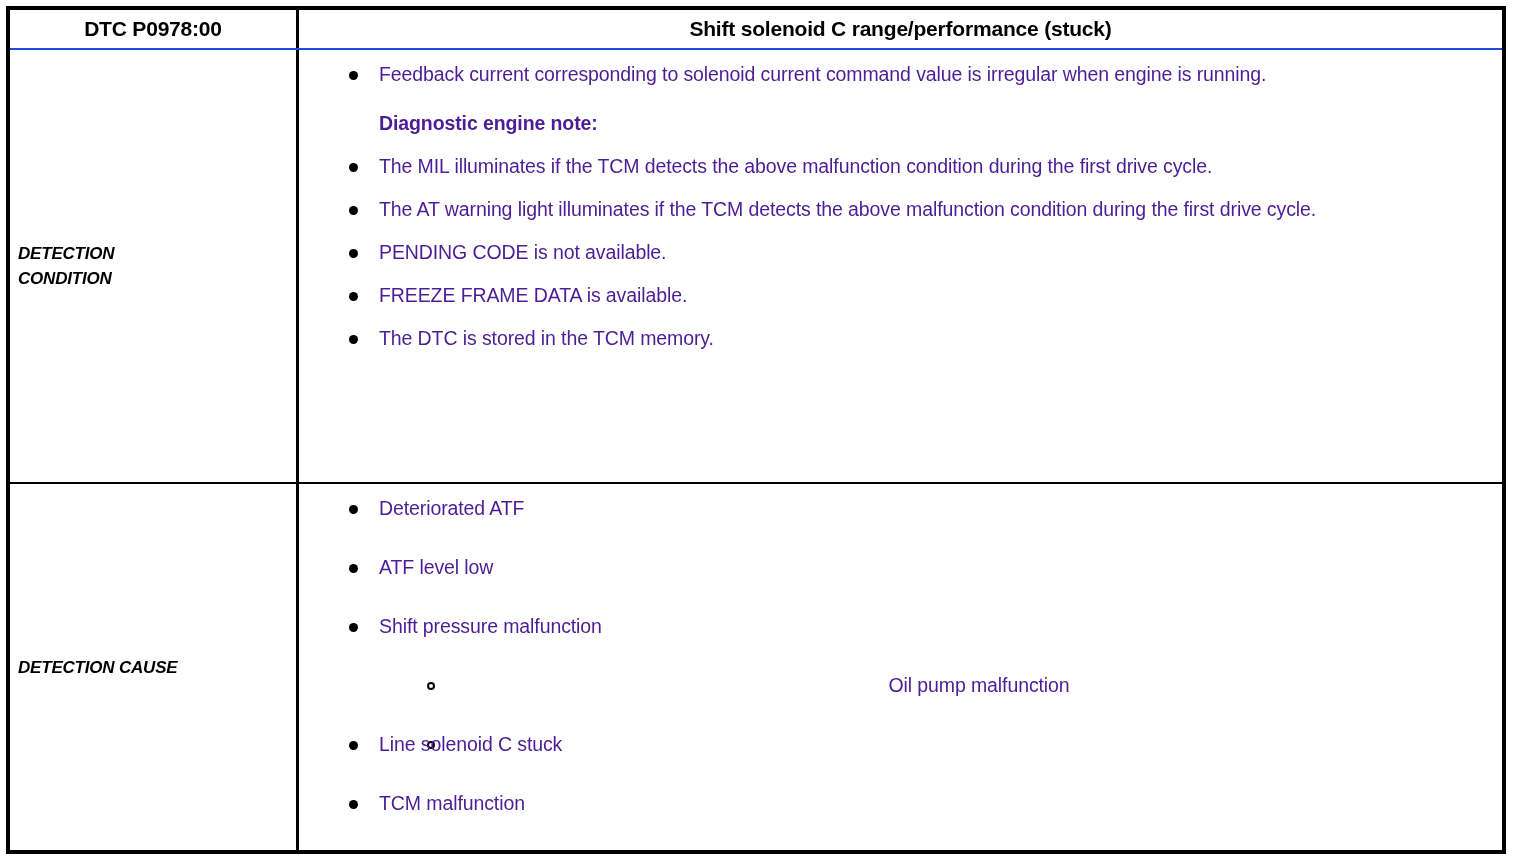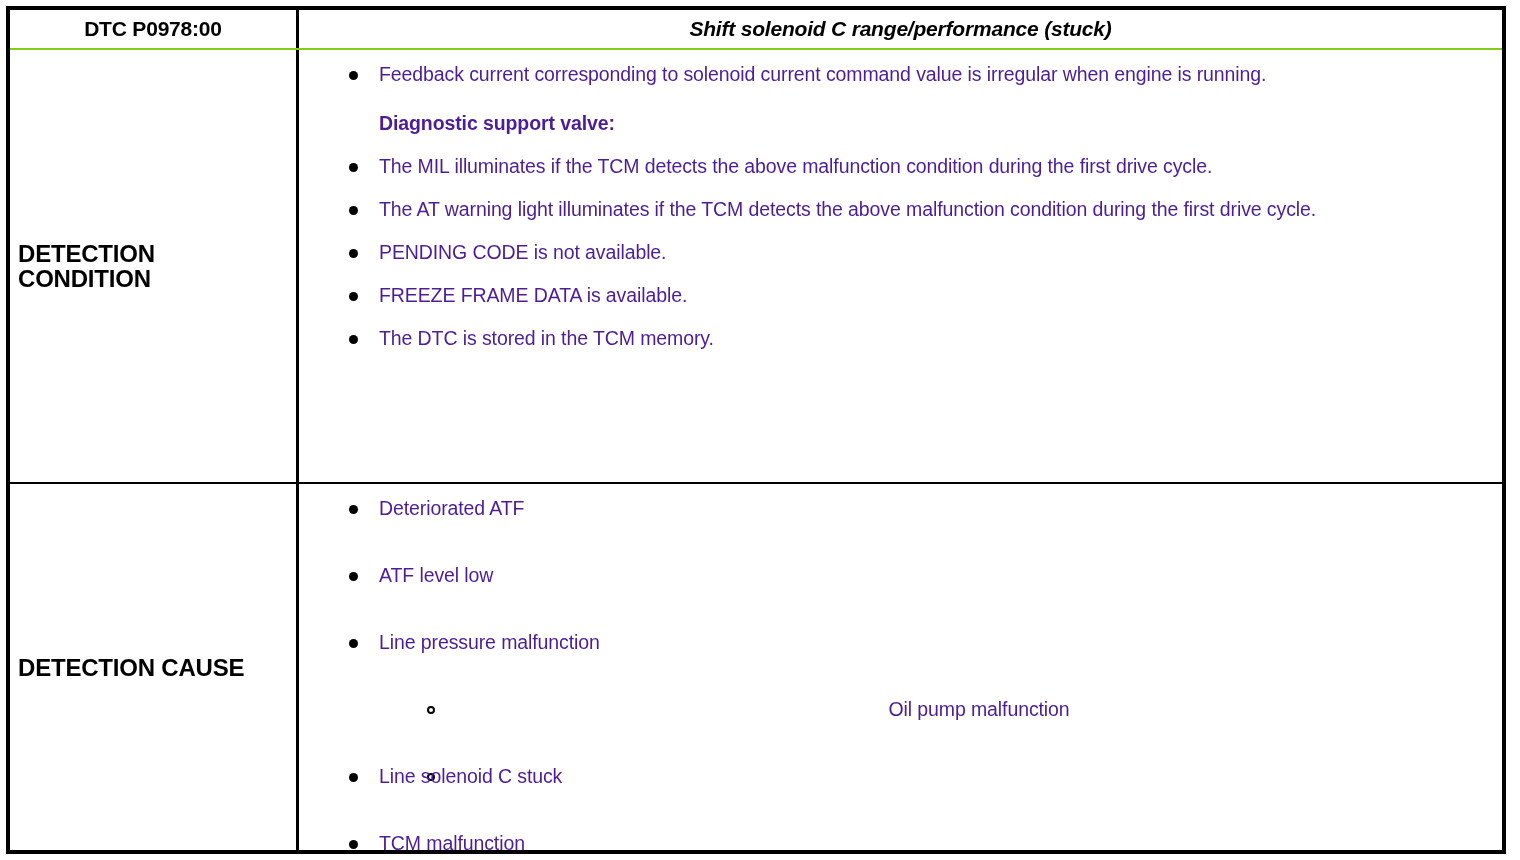--- a/index.html
+++ b/index.html
@@ -36,21 +36,21 @@
   }
 
   .row {
     display: flex;
     width: 100%;
     box-sizing: border-box;
   }
 
   .row-header {
     height: 40px;
-    border-bottom: 2px solid #84cc16;
+    border-bottom: 2px solid #1d4ed8;
   }
 
   .row-detect {
     height: 434px;
     border-bottom: 2px solid #000000;
   }
 
   .row-cause {
     height: 366px;
   }
@@ -74,36 +74,36 @@
     flex: 1 1 auto;
     box-sizing: border-box;
     position: relative;
     overflow: hidden;
   }
 
   .cell-body.center {
     display: flex;
     align-items: center;
     justify-content: center;
-    font-style: italic;
   }
 
   
   .hdr-text {
     font-size: 21px;
     font-weight: bold;
     letter-spacing: -0.2px;
     white-space: nowrap;
   }
 
   .label-text {
-    font-size: 24px;
+    font-size: 17px;
     font-weight: bold;
     line-height: 25px;
     letter-spacing: -0.2px;
+    font-style: italic;
   }
 
   .list {
     margin: 0;
     padding: 0;
     list-style: none;
   }
 
   .item {
     position: relative;
@@ -163,21 +163,21 @@
   .detect-body .item.note {
     margin-top: 22px;
   }
   .detect-body .item.after-note {
   }
 
   .cause-body {
     padding-top: 11px;
   }
   .cause-body .item + .item {
-    margin-top: 40px;
+    margin-top: 32px;
   }
 </style>
 </head>
 <body>
 
 <div class="page">
 
   <div class="dtc-table">
 
     <div class="row row-header">
@@ -196,21 +196,21 @@
           <span>CONDITION</span>
         </div>
       </div>
       <div class="cell-body detect-body">
         <ul class="list">
           <li class="item lvl1">
             <span class="marker"></span>
             <span class="item-text">Feedback current corresponding to solenoid current command value is irregular when engine is running.</span>
           </li>
           <li class="item note">
-            <span class="item-text">Diagnostic support valve:</span>
+            <span class="item-text">Diagnostic engine note:</span>
           </li>
           <li class="item lvl1 after-note">
             <span class="marker"></span>
             <span class="item-text">The MIL illuminates if the TCM detects the above malfunction condition during the first drive cycle.</span>
           </li>
           <li class="item lvl1">
             <span class="marker"></span>
             <span class="item-text">The AT warning light illuminates if the TCM detects the above malfunction condition during the first drive cycle.</span>
           </li>
           <li class="item lvl1">
@@ -240,21 +240,21 @@
           <li class="item lvl1">
             <span class="marker"></span>
             <span class="item-text">Deteriorated ATF</span>
           </li>
           <li class="item lvl1">
             <span class="marker"></span>
             <span class="item-text">ATF level low</span>
           </li>
           <li class="item lvl1">
             <span class="marker"></span>
-            <span class="item-text">Line pressure malfunction</span>
+            <span class="item-text">Shift pressure malfunction</span>
           </li>
           <li class="item lvl2">
             <span class="marker"></span>
             <span class="item-text">Oil pump malfunction</span>
           </li>
           <li class="item lvl2">
             <span class="marker"></span>
           </li>
           <li class="item lvl1">
             <span class="marker"></span>

